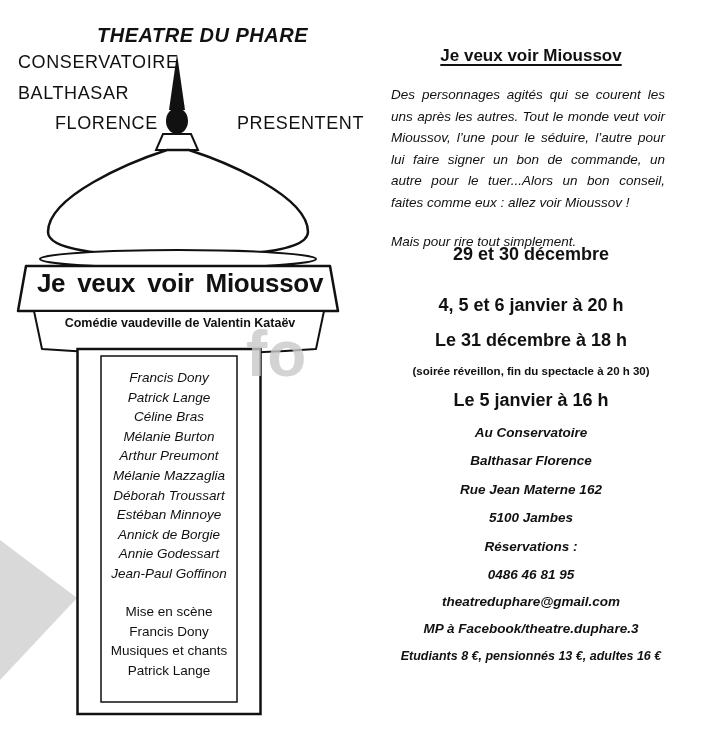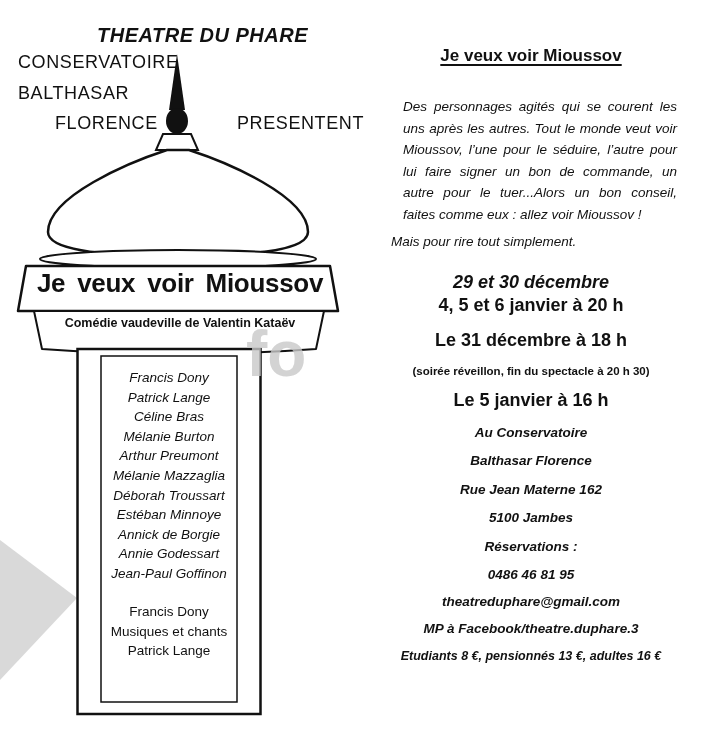--- a/index.html
+++ b/index.html
@@ -32,26 +32,26 @@
   .credits { position:absolute; left:79px; top:602px; width:180px; text-align:center;
     font-size:13.5px; line-height:19.6px; }
 
   
   .right { position:absolute; left:388px; top:0; width:286px; height:745px; }
   .right > * { position:absolute; width:286px; text-align:center; }
 
   .r-title { left:0; top:46px; font-size:17px; font-weight:bold;
     text-decoration:underline; text-decoration-thickness:2px; text-underline-offset:3px; margin:0; }
   .r-desc { left:3px; top:84px; width:274px; text-align:justify; font-style:italic;
-    font-size:13.5px; line-height:21.5px; margin:12px; }
+    font-size:13.5px; line-height:21.5px; margin:0; }
   .r-tagline { left:3px; top:234px; width:274px; text-align:left; font-style:italic;
     font-size:13.5px; margin:0; }
 
   .date { font-size:18px; font-weight:bold; }
-  .d0 { top:272px;font-style:italic; } .d1 { top:295px; } .d2 { top:330px; } .d3 { top:390px; }
+  .d0 { top:244px; } .d1 { top:295px; } .d2 { top:330px; } .d3 { top:390px; }
   .note { top:365px; font-size:11.5px; font-weight:bold; }
 
   .venue { font-size:13.5px; font-weight:bold; font-style:italic; }
   .v0 { top:425px; } .v1 { top:453px; } .v2 { top:482px; } .v3 { top:510px; }
   .v4 { top:539px; } .v5 { top:567px; } .v6 { top:594px; } .v7 { top:621px; }
   .prices { top:649px; font-size:12.5px; font-weight:bold; font-style:italic; }
 </style>
 </head>
 <body>
 
@@ -100,20 +100,21 @@
       <div>Arthur Preumont</div>
       <div>Mélanie Mazzaglia</div>
       <div>Déborah Troussart</div>
       <div>Estéban Minnoye</div>
       <div>Annick de Borgie</div>
       <div>Annie Godessart</div>
       <div>Jean-Paul Goffinon</div>
     </div>
 
     <div class="credits">
+      <div>Mise en scène</div>
       <div>Francis Dony</div>
       <div>Musiques et chants</div>
       <div>Patrick Lange</div>
     </div>
   </div>
 
   <div class="right">
     <h2 class="r-title">Je veux voir Mioussov</h2>
     <p class="r-desc">Des personnages agités qui se courent les uns après les autres. Tout le monde veut voir Mioussov, l’une pour le séduire, l’autre pour lui faire signer un bon de commande, un autre pour le tuer...Alors un bon conseil, faites comme eux : allez voir Mioussov !</p>
     <p class="r-tagline">Mais pour rire tout simplement.</p>

